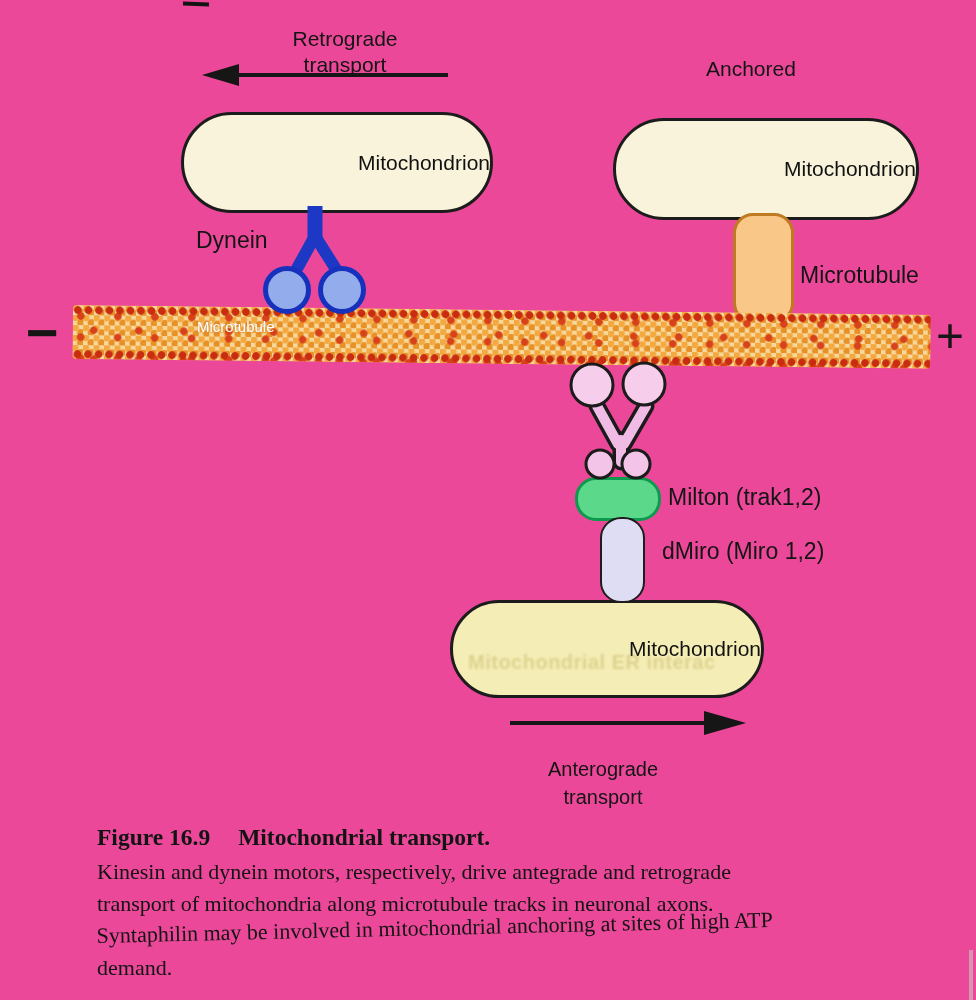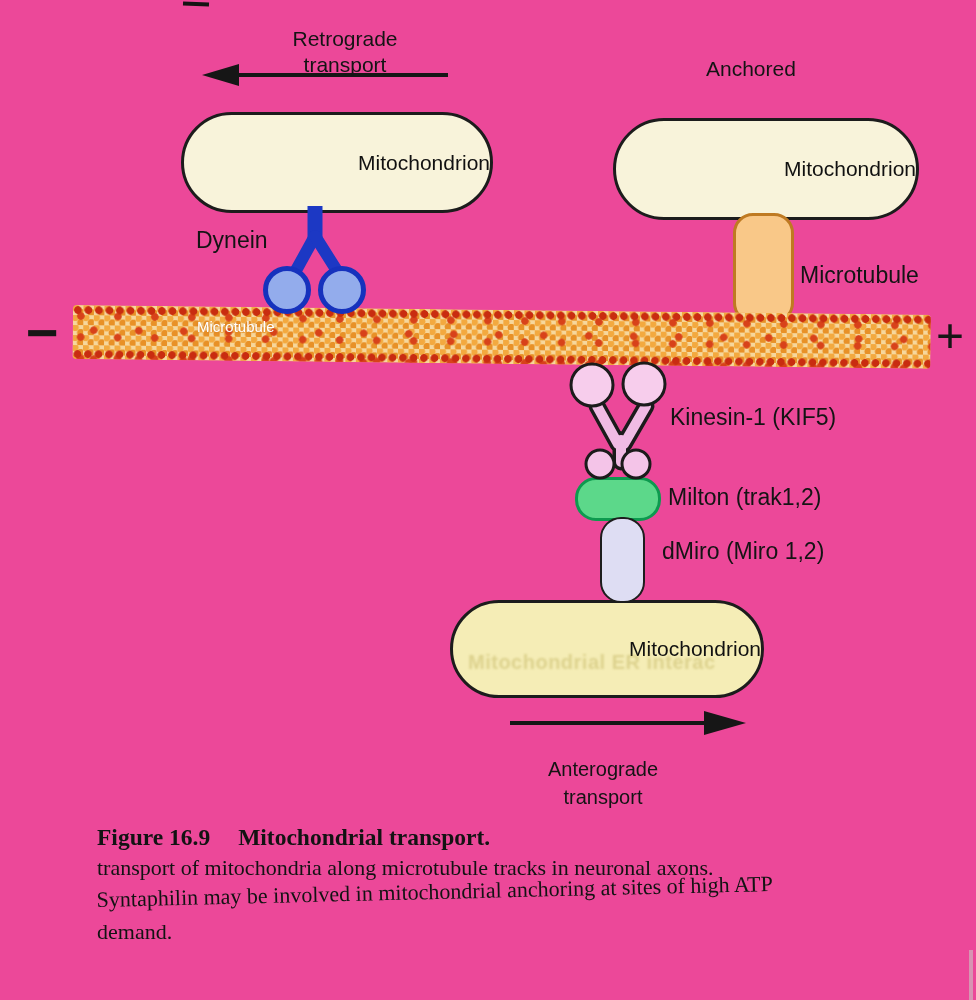--- a/index.html
+++ b/index.html
@@ -132,34 +132,34 @@
       <path d="M597,406 L618,444 M646,406 L624,444 M621,440 L621,462" stroke="#1b1b1b" stroke-width="17" stroke-linecap="round" fill="none"></path>
       <path d="M597,406 L618,444 M646,406 L624,444 M621,440 L621,462" stroke="#f0bbe4" stroke-width="10" stroke-linecap="round" fill="none"></path>
       <circle cx="592" cy="385" r="21" fill="#f7cdec" stroke="#1b1b1b" stroke-width="3"></circle>
       <circle cx="644" cy="384" r="21" fill="#f7cdec" stroke="#1b1b1b" stroke-width="3"></circle>
       <circle cx="600" cy="464" r="14" fill="#f4c4e8" stroke="#1b1b1b" stroke-width="3"></circle>
       <circle cx="636" cy="464" r="14" fill="#f4c4e8" stroke="#1b1b1b" stroke-width="3"></circle>
     </g>
   </svg>
 
   <div class="lbl" id="dynein-label">Dynein</div>
-  <div class="lbl" id="kinesin-label">Kinesin-1 (KIF5)</div>
   <div class="lbl" id="milton-label">Milton (trak1,2)</div>
   <div class="lbl" id="dmiro-label">dMiro (Miro 1,2)</div>
 
   <div class="arrow-line" id="antero-line"></div>
   <div class="abs" id="antero-head"></div>
   <div class="lbl" id="antero-label">
     <span style="display:block">Anterograde</span>
     <span style="display:block">transport</span>
   </div>
 
   <div class="abs" id="caption">
     <div id="caption-heading">
       <span>Figure 16.9</span>
       <span>Mitochondrial transport.</span>
     </div>
+    <div class="cap-line" id="cap-line-0">Kinesin and dynein motors, respectively, drive antegrade and retrograde</div>
     <div class="cap-line" id="cap-line-1">transport of mitochondria along microtubule tracks in neuronal axons.</div>
     <div class="cap-line" id="cap-line-2">Syntaphilin may be involved in mitochondrial anchoring at sites of high ATP</div>
     <div class="cap-line" id="cap-line-3">demand.</div>
   </div>
 
 </div>
 
 </body></html>

